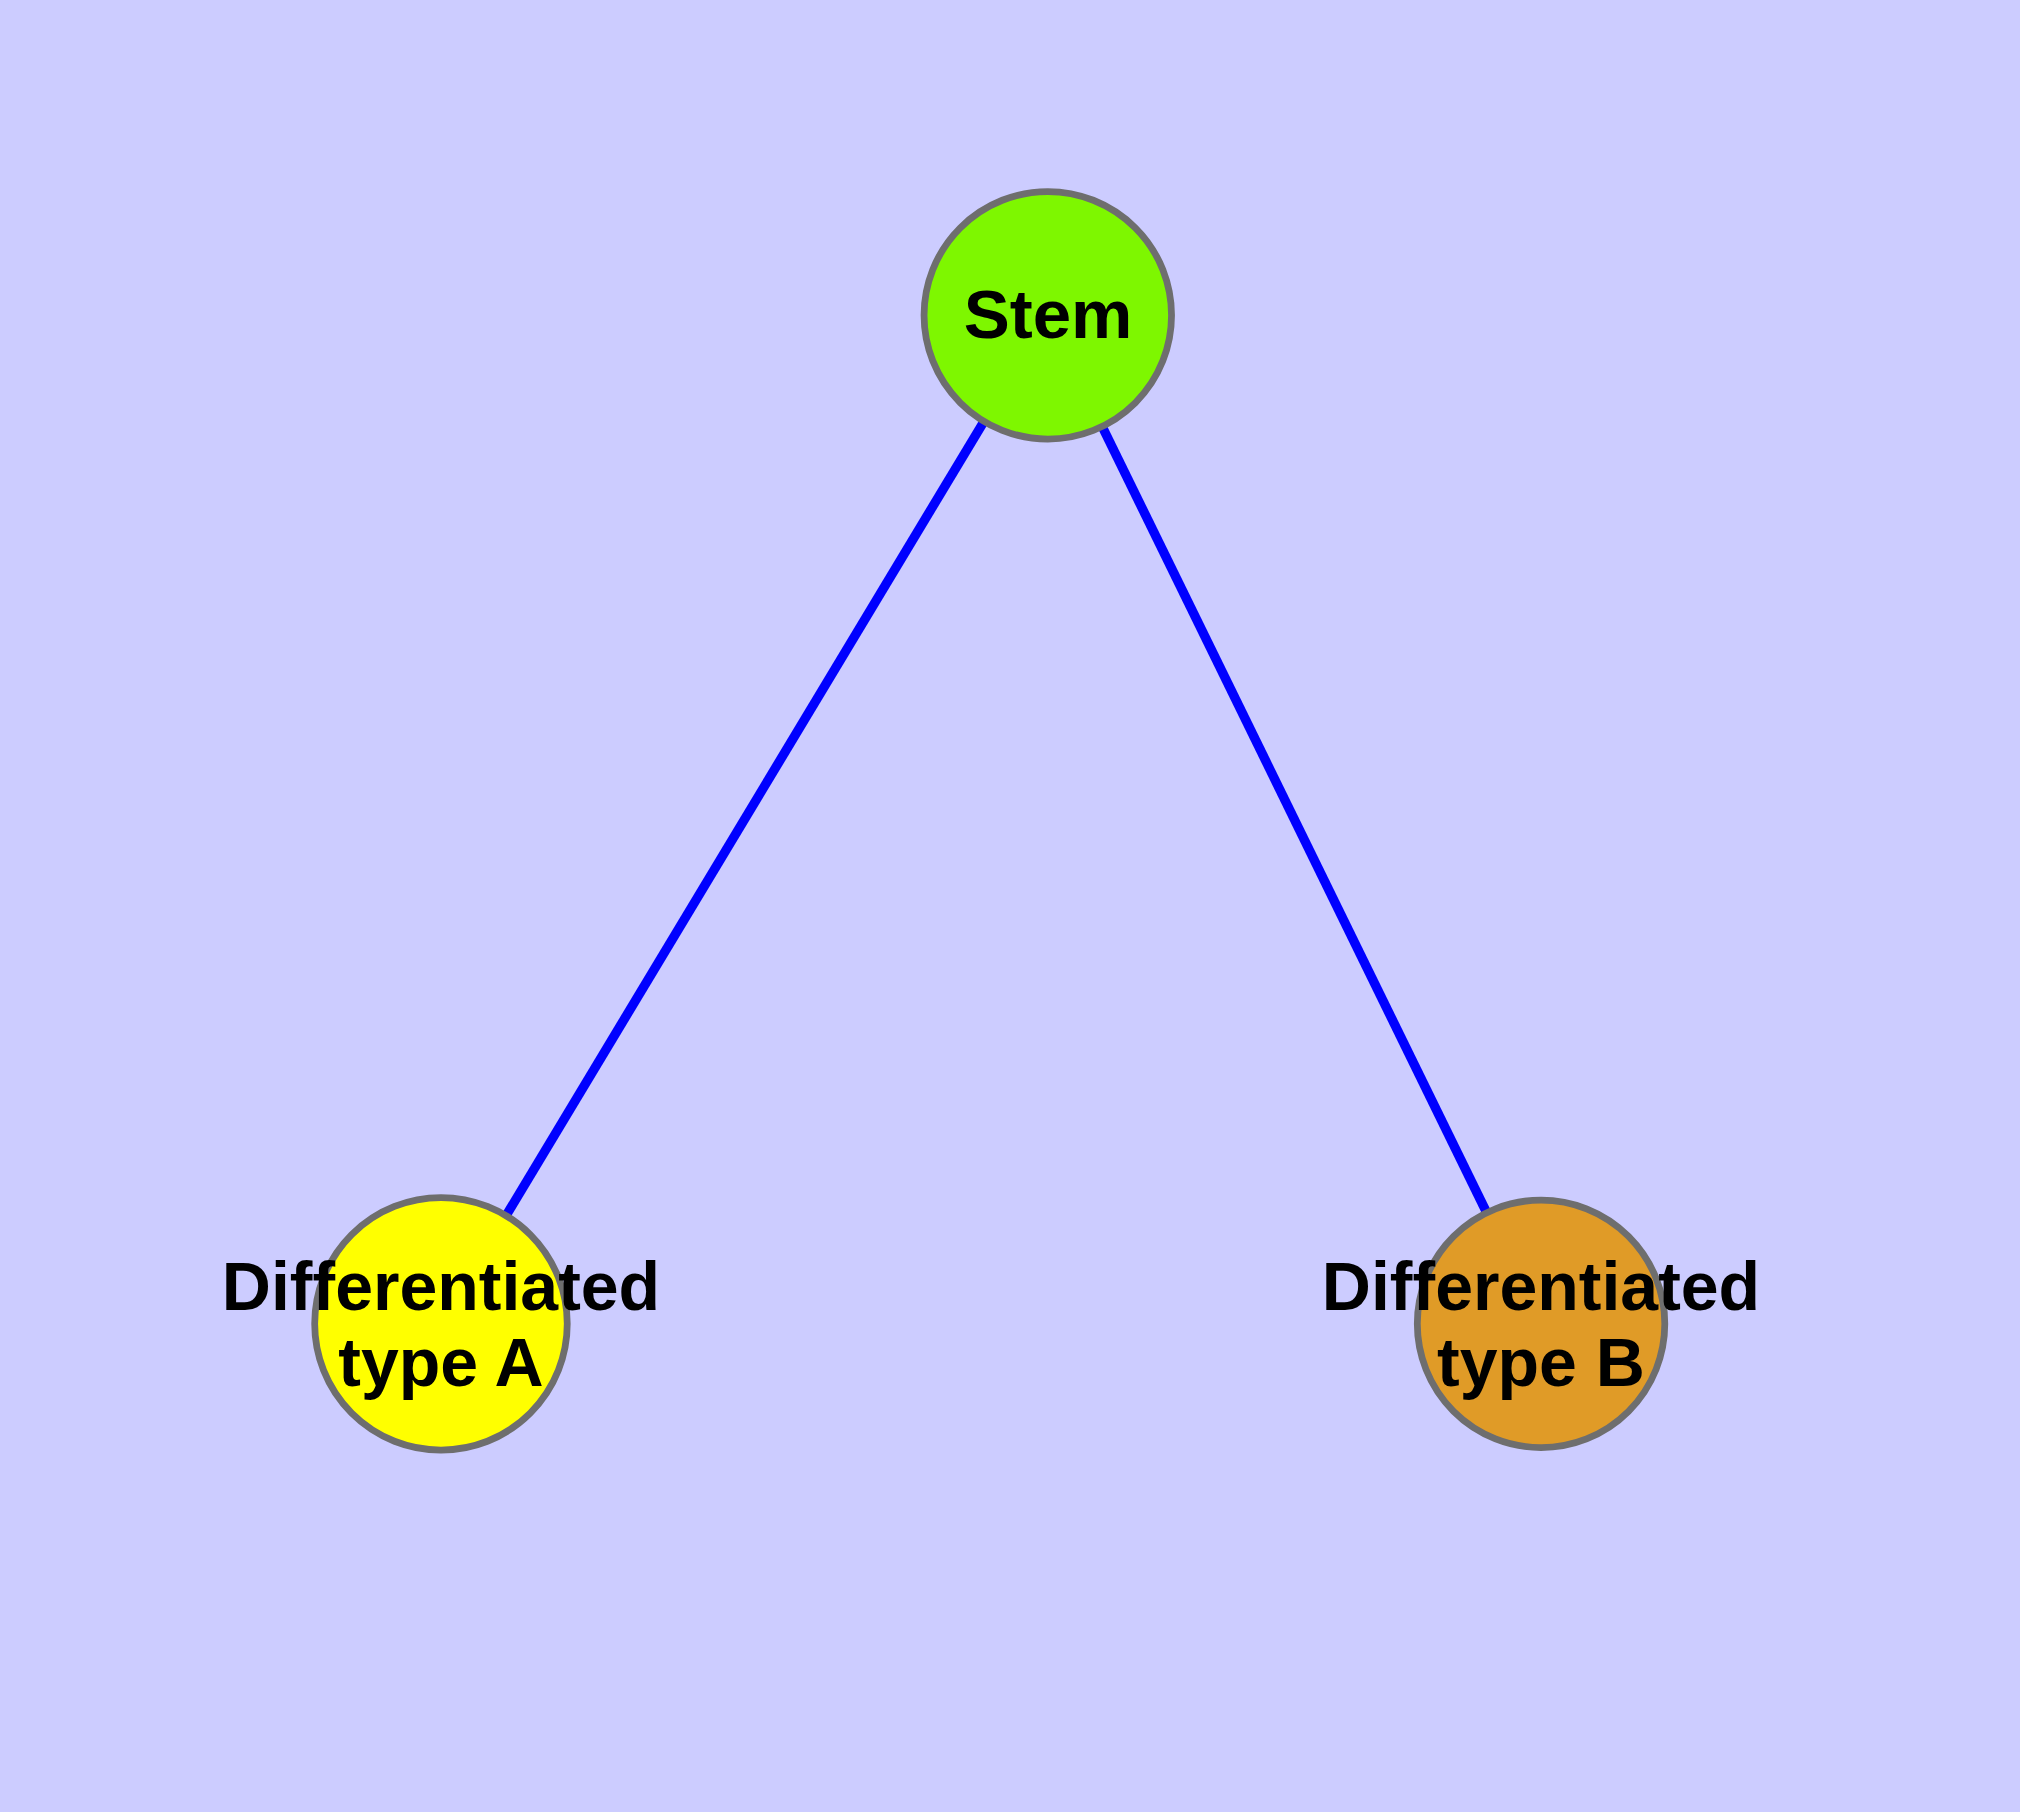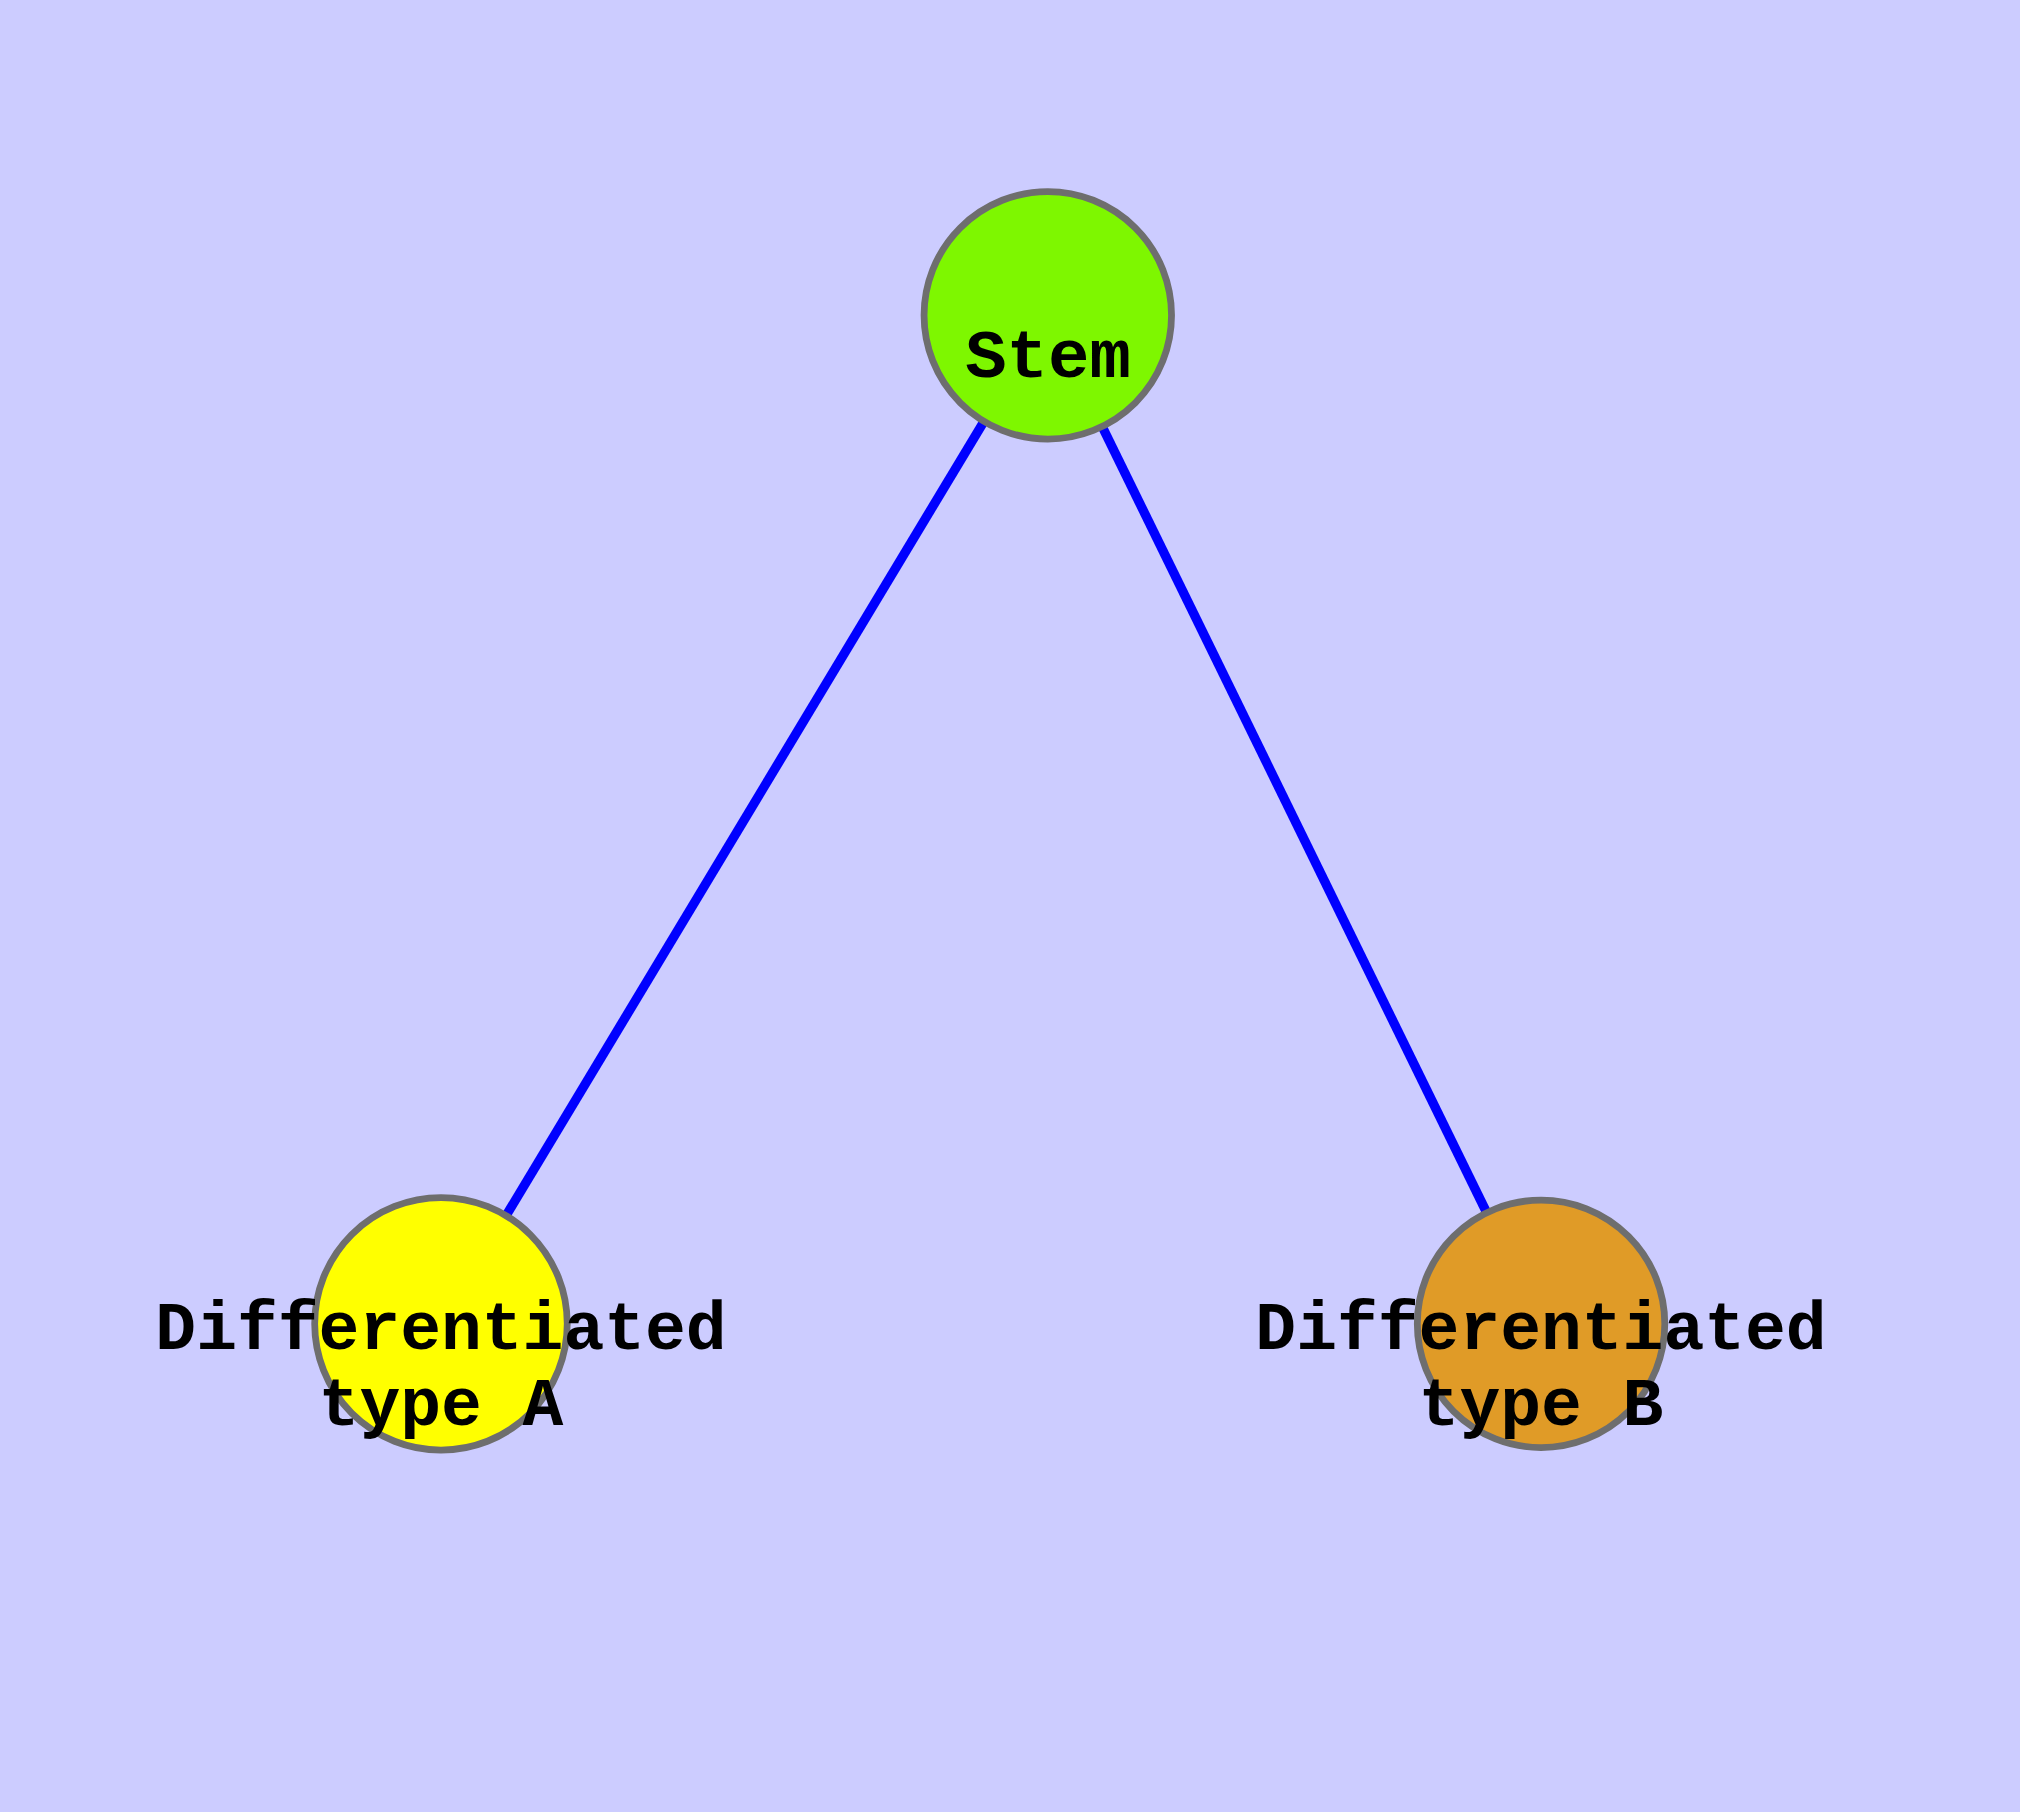--- a/index.html
+++ b/index.html
@@ -21,26 +21,25 @@
     top: 0;
     width: 2021px;
     height: 1812px;
     display: block;
   }
   .node-label {
     position: absolute;
     text-align: center;
     color: #000000;
     font-weight: bold;
-    font-family: Liberation Mono, monospace;
+    font-family: Liberation Sans, sans-serif;
     white-space: pre;
     line-height: 1.12;
     pointer-events: none;
     transform: translate(-50%, -50%);
-    margin-top: 45px;
   }
   .label-stem   { font-size: 69px; }
   .label-type-a { font-size: 68px; }
   .label-type-b { font-size: 68px; }
 </style>
 </head>
 <body>
 
 <div id="stage" style="background: rgb(204, 204, 255); width: 2021px; height: 1812px;">
 

